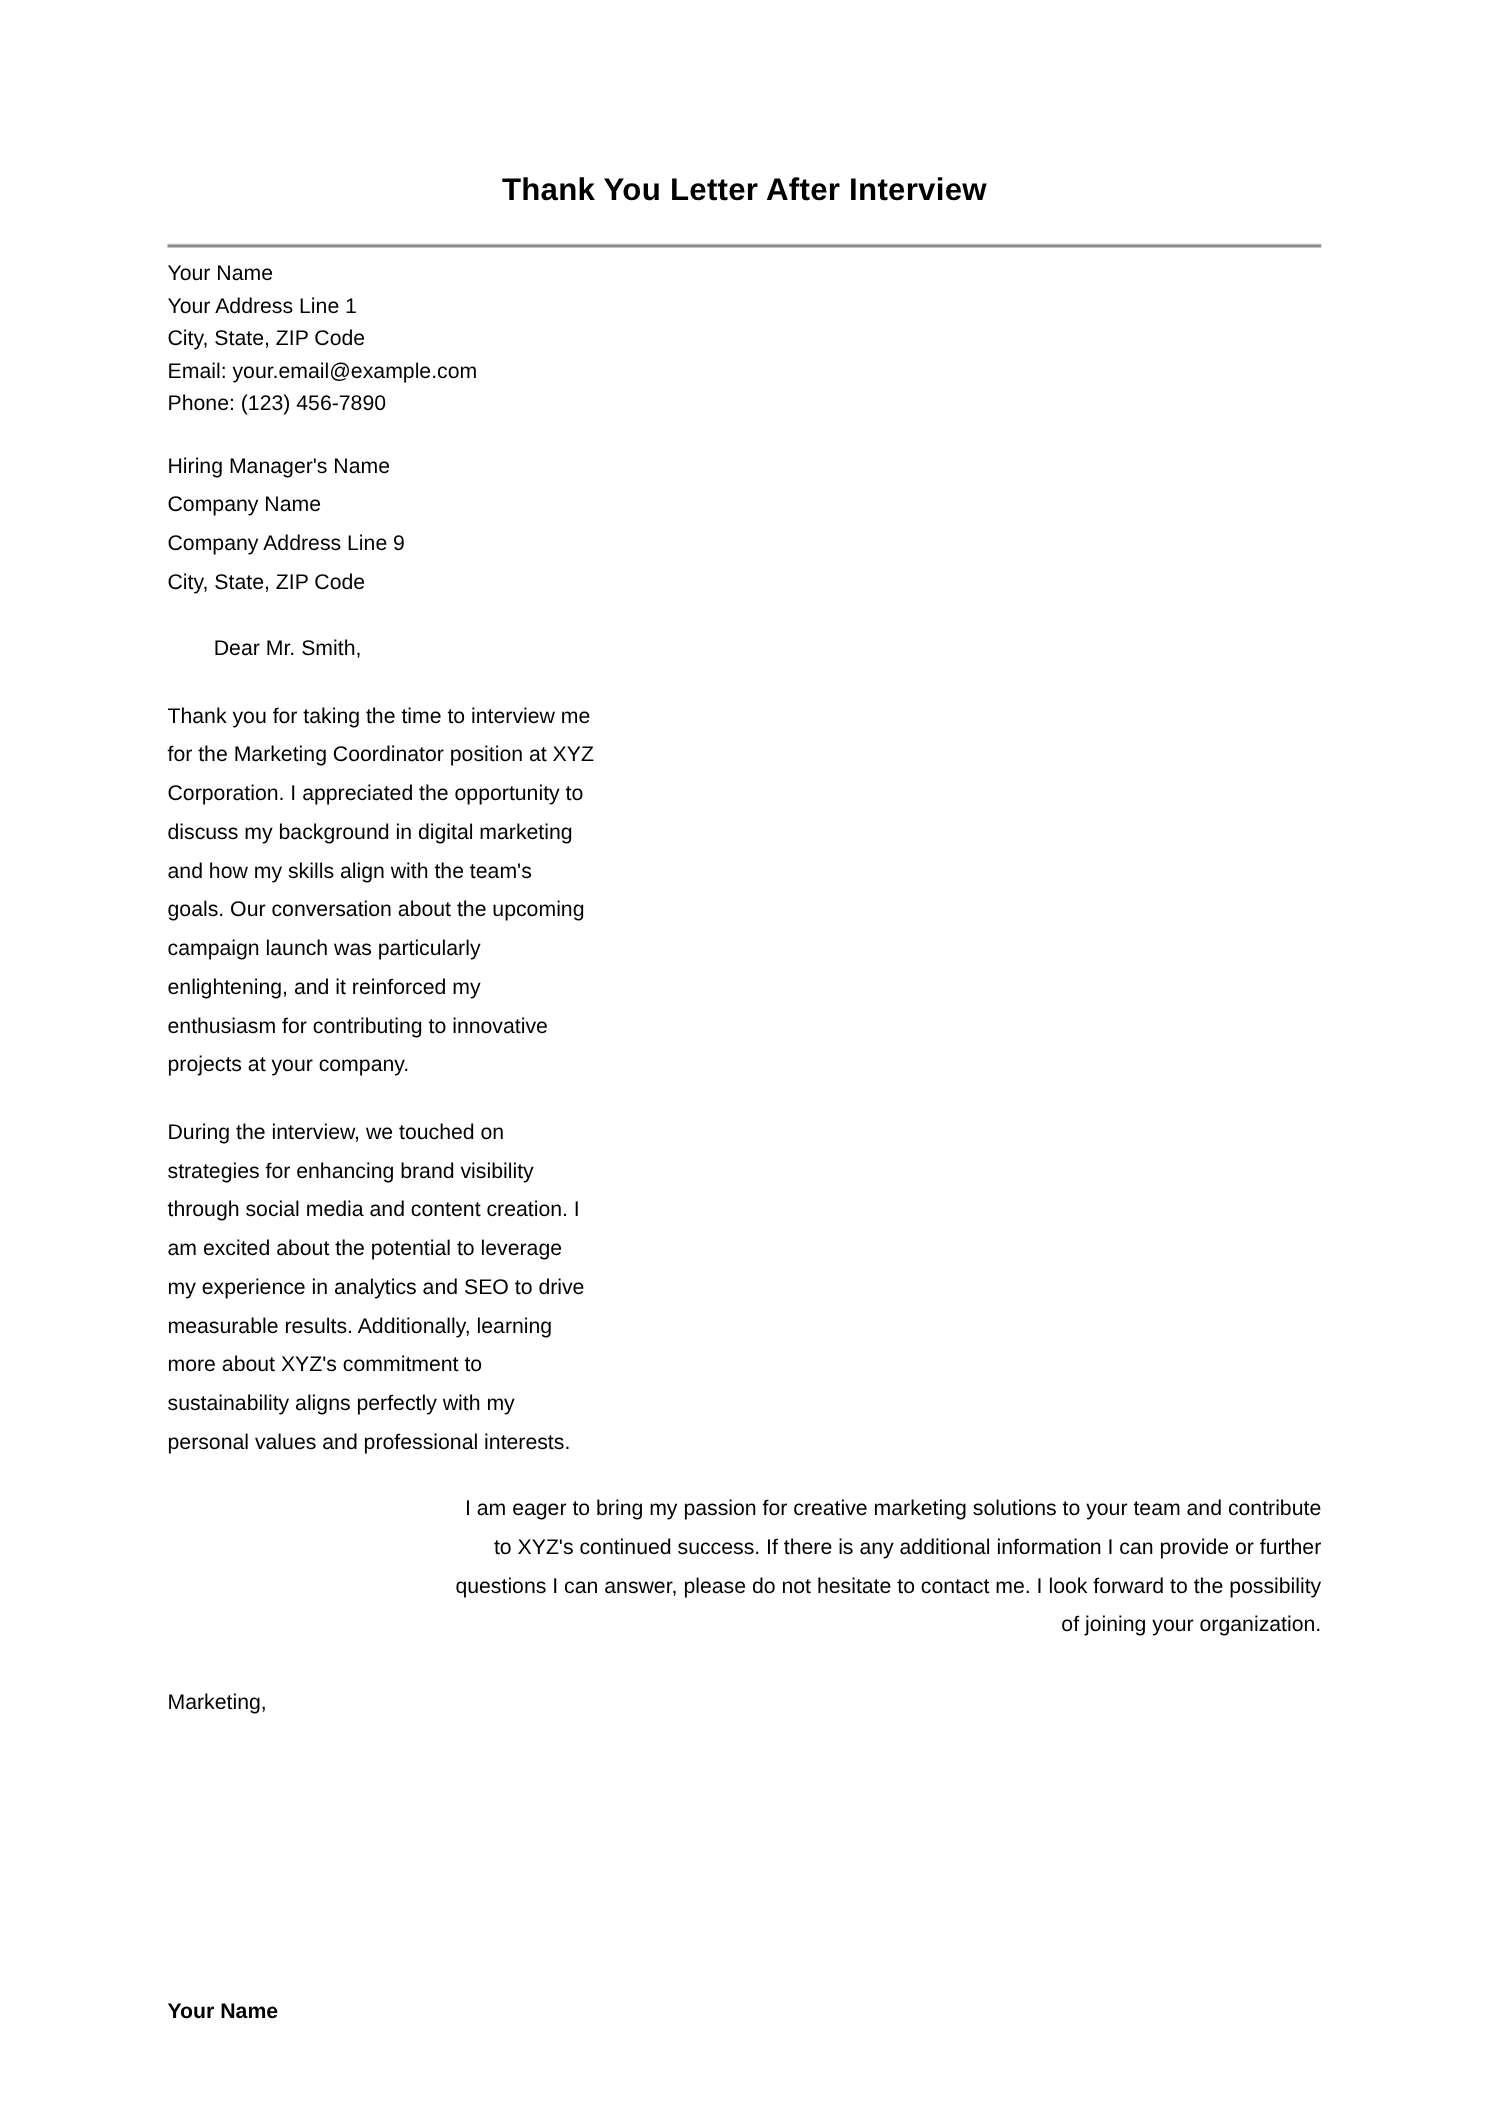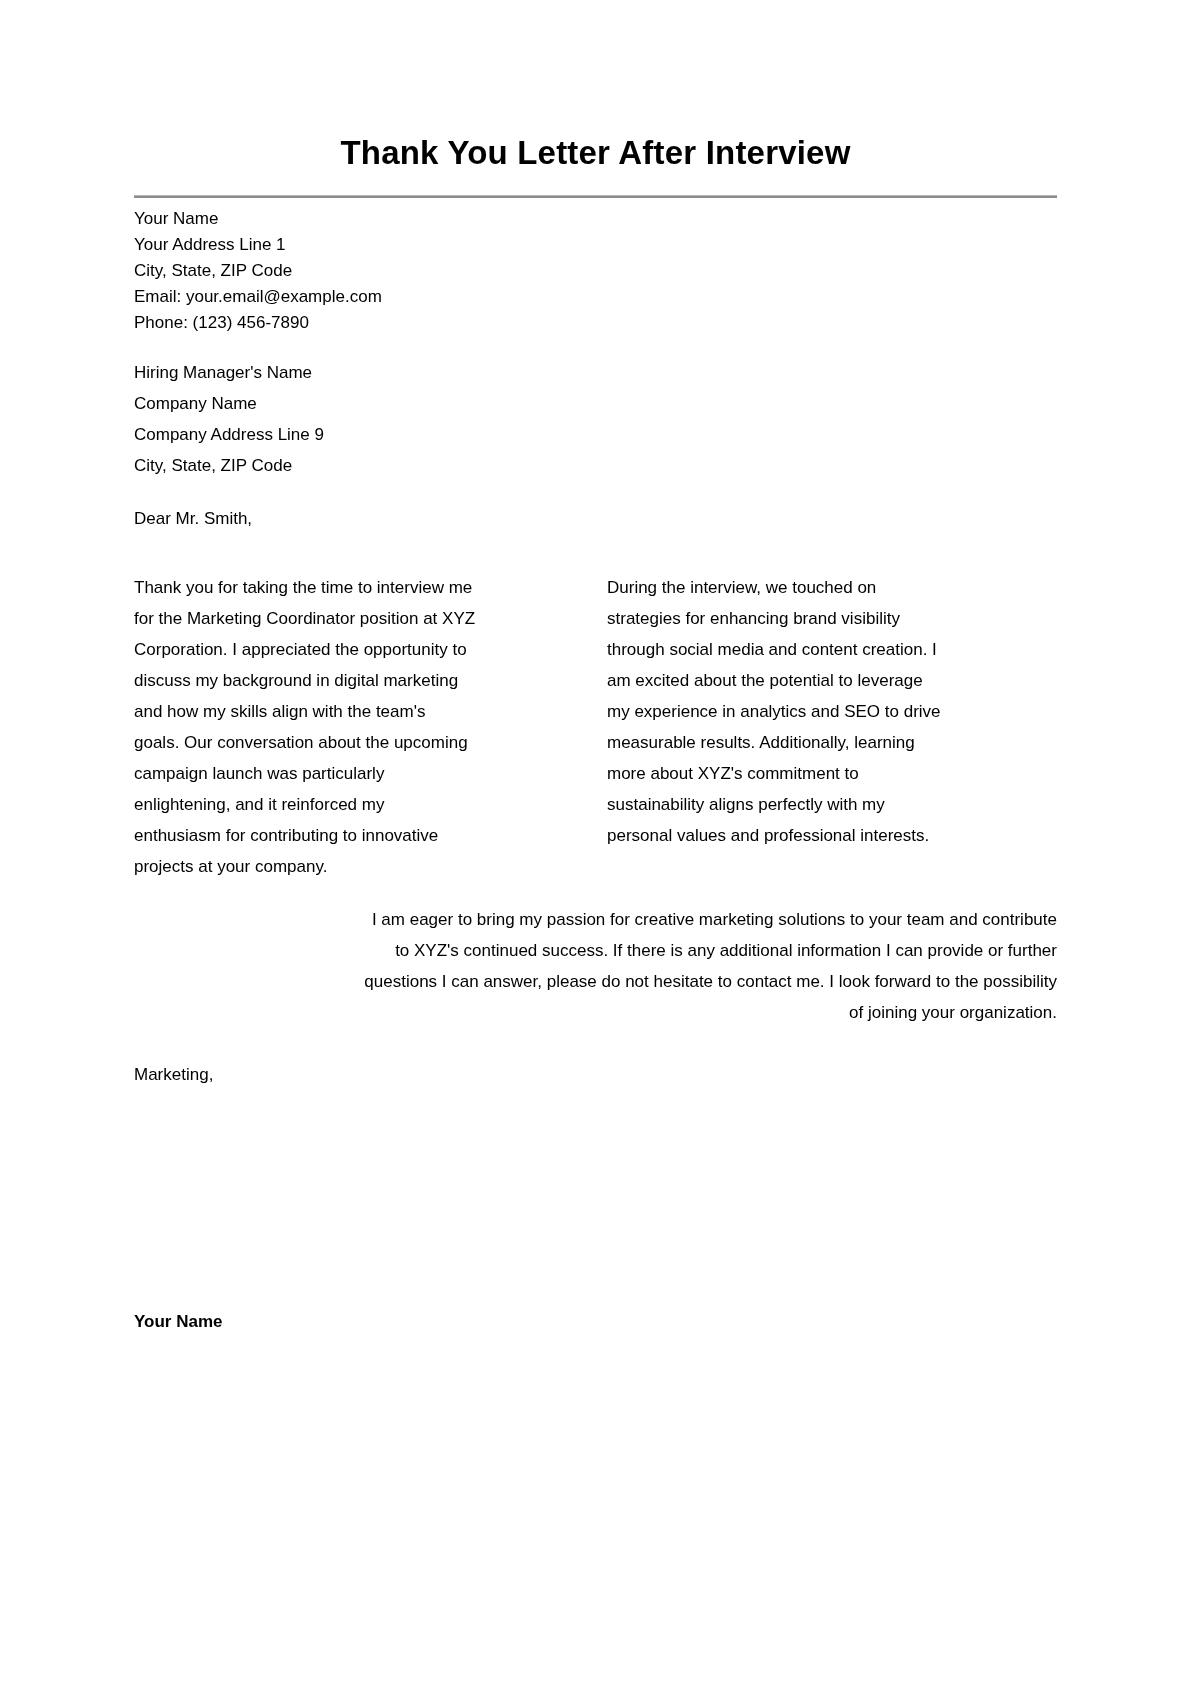--- a/index.html
+++ b/index.html
@@ -16,21 +16,21 @@
     overflow: hidden;
   }
   .page {
     box-sizing: border-box;
     width: 1200px;
     height: 1697px;
     padding: 137px 143px 0 134px;
     background: #ffffff;
   }
   .letter-title {
-    font-size: 33px;
+    font-size: 25px;
     font-weight: bold;
     line-height: 31px;
     text-align: center;
     letter-spacing: 0.2px;
   }
   .title-divider {
     margin-top: 27px;
     height: 0;
     border: none;
     border-top: 1px solid #b5b5b5;
@@ -38,25 +38,26 @@
   }
   .block {
     font-size: 17px;
     white-space: pre-line;
   }
   .tight { line-height: 26px; }
   .loose { line-height: 31px; }
   .sender-block   { margin-top: 7px; }
   .date-line      { margin-top: 26px; }
   .recipient-block{ margin-top: 21px; }
-  .salutation     { margin-top: 22px; }
+  .salutation     { margin-top: 22px; margin-left: 37px; }
   .body-columns {
-    margin-top: 38px;
+    margin-top: 23px;
     display: flex;
     gap: 23px;
+    flex-direction: column;
   }
   .body-columns .col { flex: 1 1 0; }
   .closing-paragraph { margin-top: 22px; text-align: right; }
   .valediction       { margin-top: 31px; }
   .signature-name {
     margin-top: 216px;
     font-size: 17px;
     font-weight: bold;
     line-height: 31px;
   }

